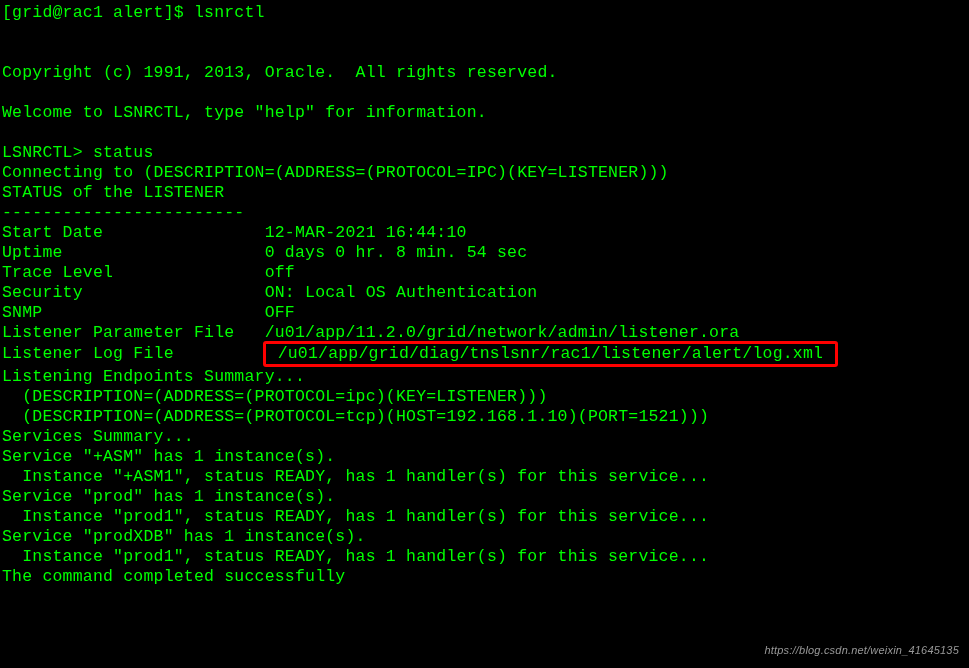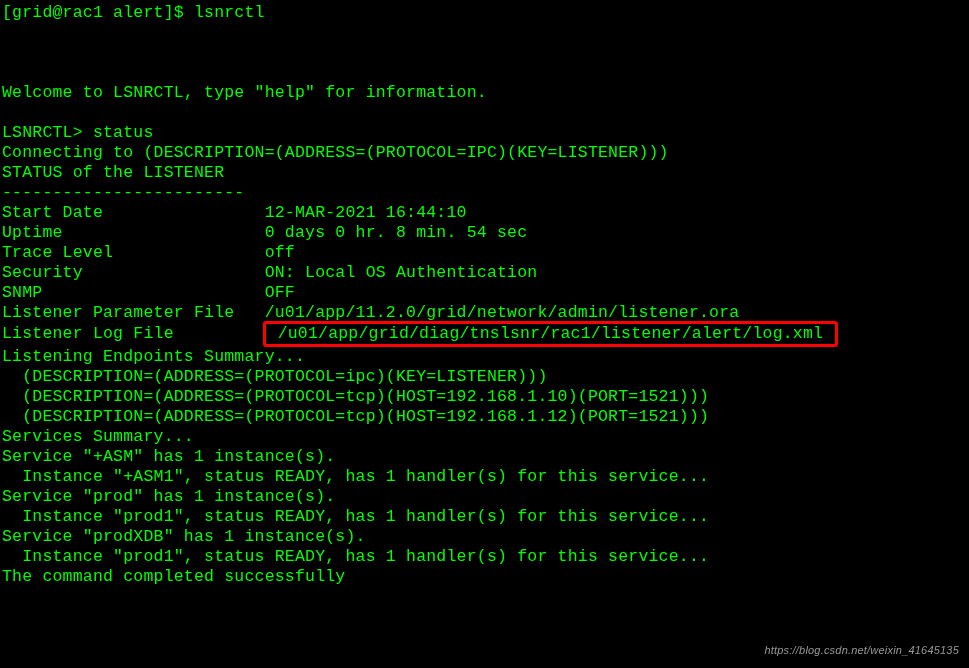--- a/index.html
+++ b/index.html
@@ -41,20 +41,21 @@
       font-style: italic;
     }
   </style>
 </head>
 <body>
 
 <div id="terminal-top">
     <div class="line">[grid@rac1 alert]$ lsnrctl</div>
     <div class="line">&nbsp;</div>
     <div class="line">&nbsp;</div>
+    <div class="line">Copyright (c) 1991, 2013, Oracle.  All rights reserved.</div>
     <div class="line">&nbsp;</div>
     <div class="line">Welcome to LSNRCTL, type "help" for information.</div>
     <div class="line">&nbsp;</div>
     <div class="line">LSNRCTL&gt; status</div>
     <div class="line">Connecting to (DESCRIPTION=(ADDRESS=(PROTOCOL=IPC)(KEY=LISTENER)))</div>
     <div class="line">STATUS of the LISTENER</div>
     <div class="line">------------------------</div>
     <div class="line">Start Date                12-MAR-2021 16:44:10</div>
     <div class="line">Uptime                    0 days 0 hr. 8 min. 54 sec</div>
     <div class="line">Trace Level               off</div>
@@ -62,21 +63,20 @@
     <div class="line">SNMP                      OFF</div>
     <div class="line">Listener Parameter File   /u01/app/11.2.0/grid/network/admin/listener.ora</div>
   </div>
 
 <div class="line"><span>Listener Log File         </span><span class="highlight-box">/u01/app/grid/diag/tnslsnr/rac1/listener/alert/log.xml</span></div>
 
 <div id="terminal-rest">
     <div class="line">Listening Endpoints Summary...</div>
     <div class="line">  (DESCRIPTION=(ADDRESS=(PROTOCOL=ipc)(KEY=LISTENER)))</div>
     <div class="line">  (DESCRIPTION=(ADDRESS=(PROTOCOL=tcp)(HOST=192.168.1.10)(PORT=1521)))</div>
-    <div class="line">  (DESCRIPTION=(ADDRESS=(PROTOCOL=tcp)(HOST=192.168.1.12)(PORT=1521)))</div>
     <div class="line">Services Summary...</div>
     <div class="line">Service "+ASM" has 1 instance(s).</div>
     <div class="line">  Instance "+ASM1", status READY, has 1 handler(s) for this service...</div>
     <div class="line">Service "prod" has 1 instance(s).</div>
     <div class="line">  Instance "prod1", status READY, has 1 handler(s) for this service...</div>
     <div class="line">Service "prodXDB" has 1 instance(s).</div>
     <div class="line">  Instance "prod1", status READY, has 1 handler(s) for this service...</div>
     <div class="line">The command completed successfully</div>
   </div>
 

